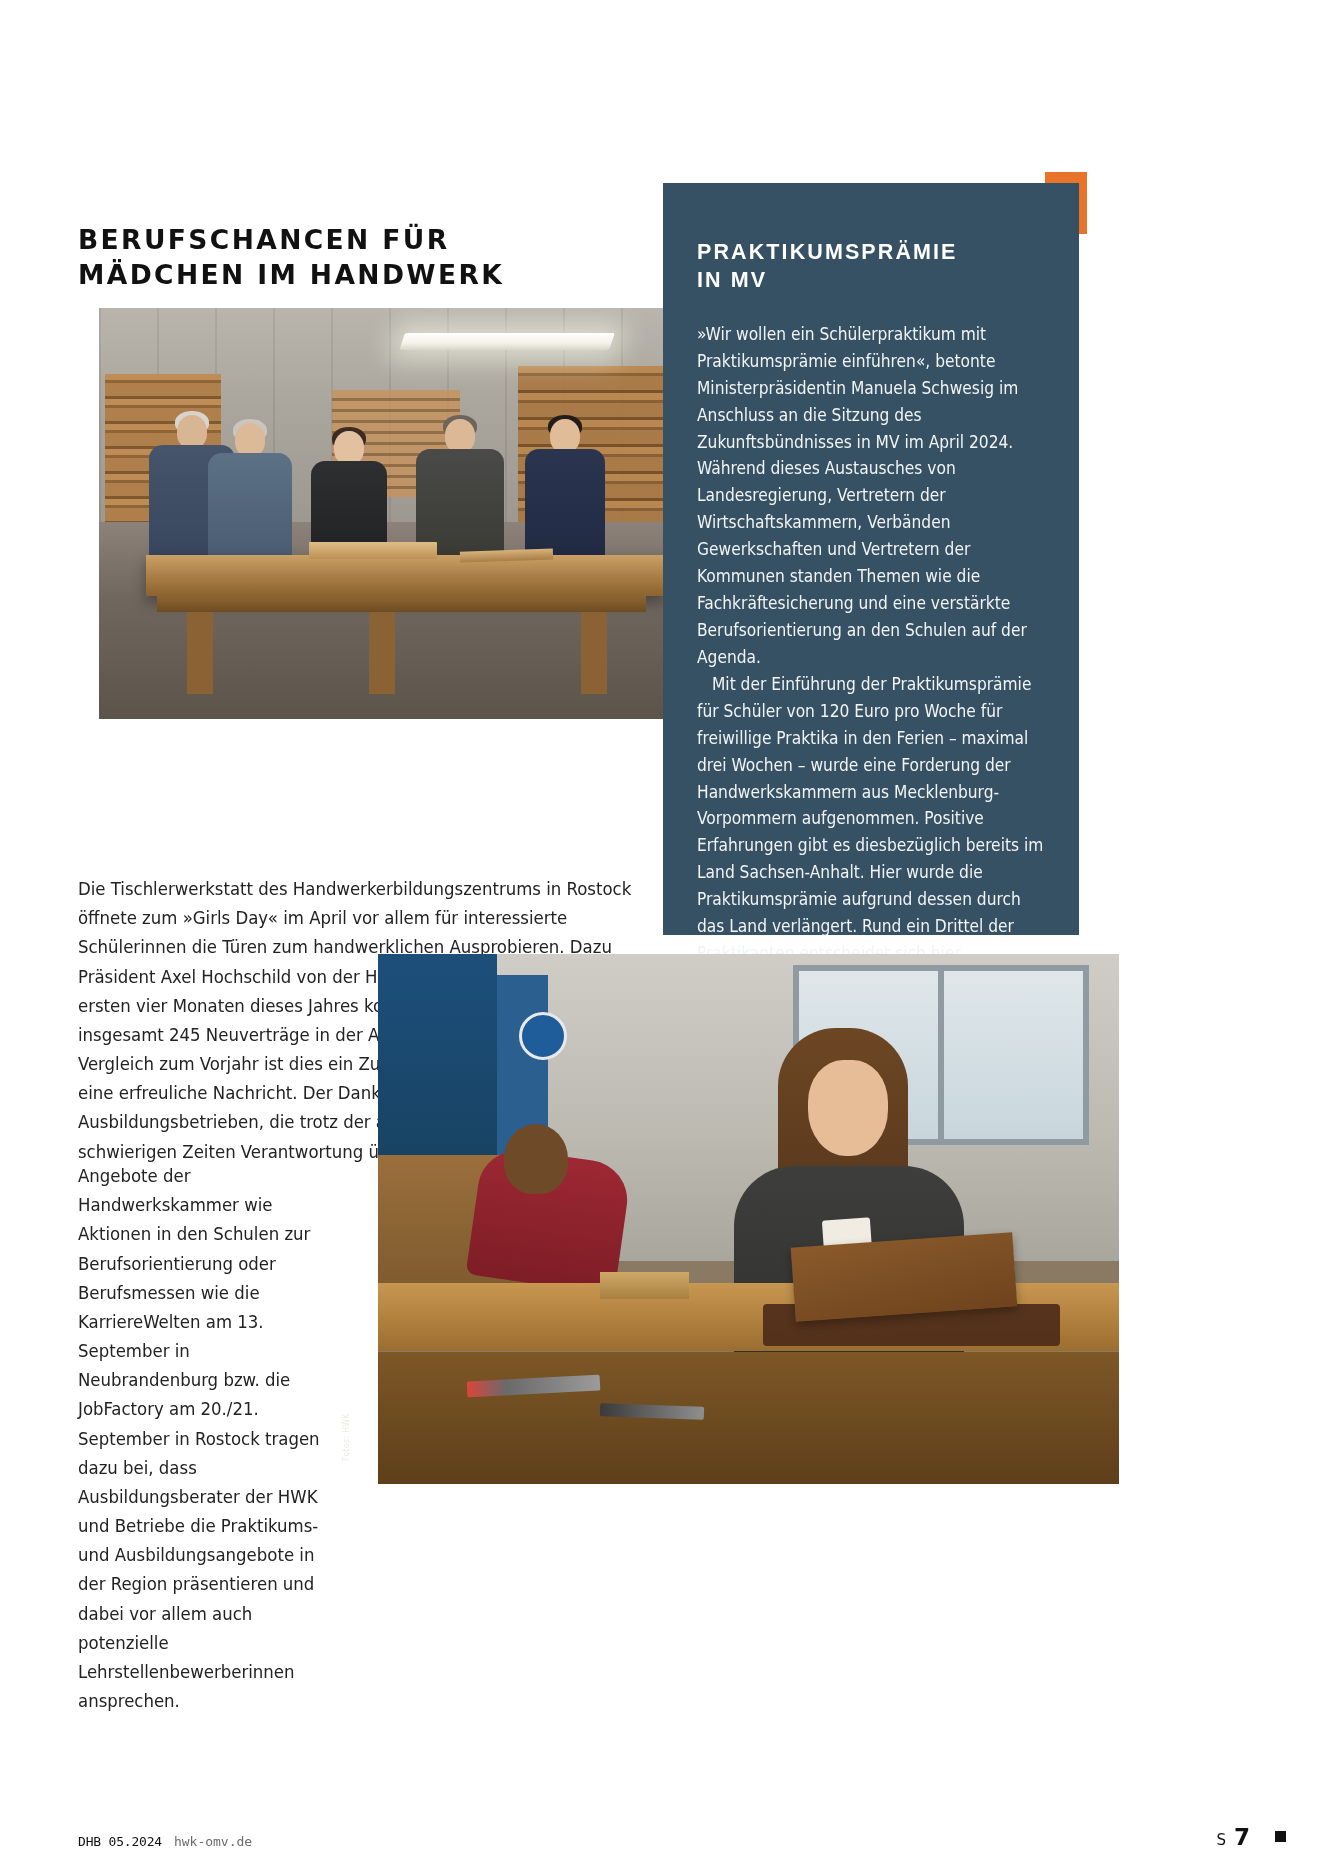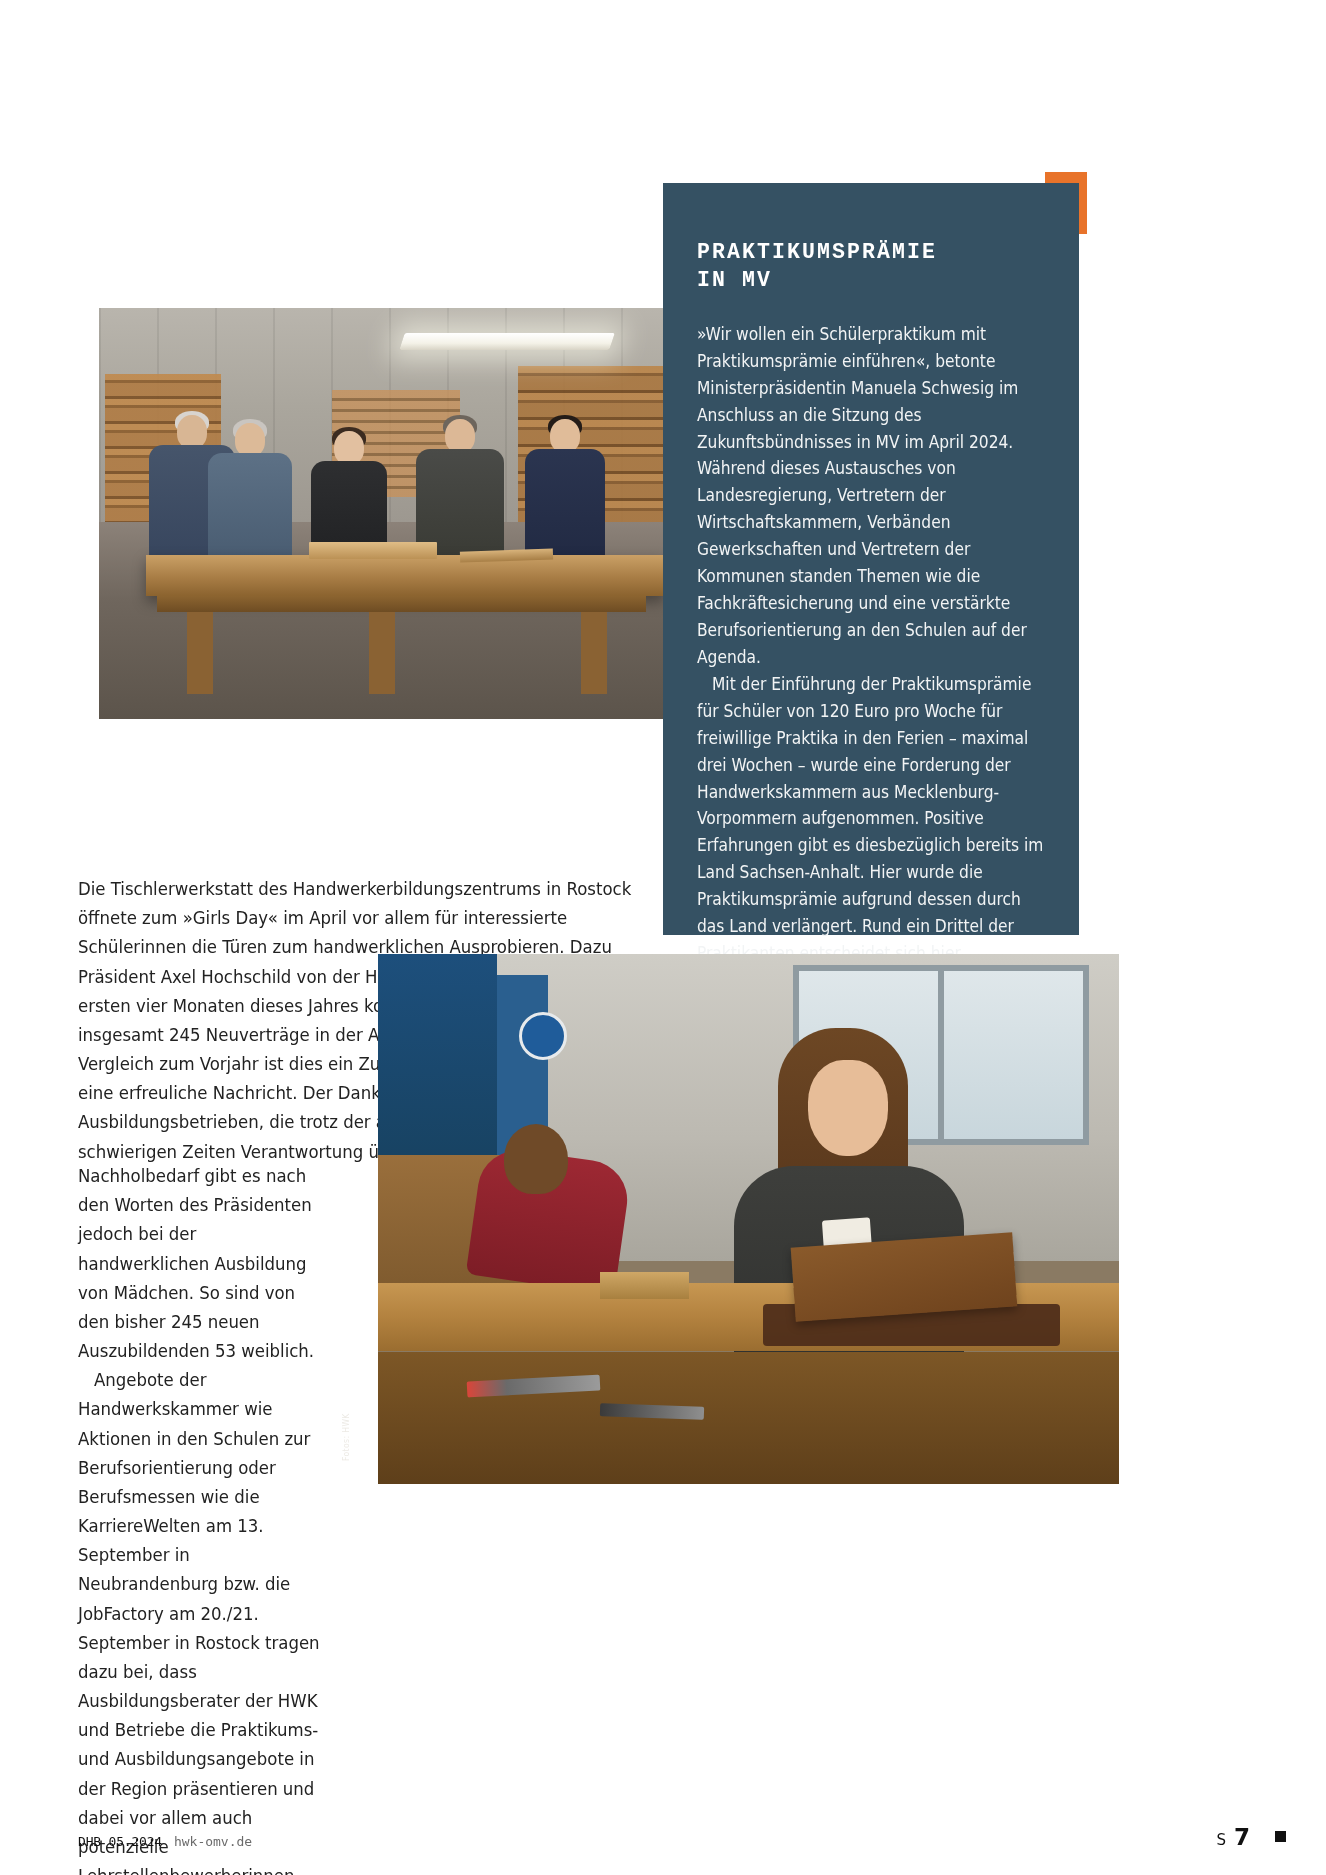--- a/index.html
+++ b/index.html
@@ -97,21 +97,21 @@
     left: 663px;
     top: 183px;
     width: 416px;
     height: 752px;
     background: #355163;
     color: #ffffff;
     box-sizing: border-box;
     padding: 56px 34px 26px 34px;
   }
   .panel-title {
-    font-family: Liberation Mono, monospace;
+    font-family: Liberation Sans, sans-serif;
     font-weight: 700;
     font-size: 21.5px;
     line-height: 1.3;
     letter-spacing: 2.1px;
     text-transform: uppercase;
     margin: 0 0 26px 0;
     color: #ffffff;
   }
   .panel-title .pt-line { display: block; }
   .panel-body {
@@ -412,20 +412,24 @@
   }
 </style>
 </head>
 <body>
 
 <div class="page">
 
   <div class="corner-mark"></div>
   <div class="corner-mark-ext"></div>
 
+  <h1 class="headline">
+    <span class="hl-line">BERUFSCHANCEN FÜR</span>
+    <span class="hl-line">MÄDCHEN IM HANDWERK</span>
+  </h1>
 
   <figure class="photo-top">
     <div class="ph">
       <div class="w-wall"></div>
       <div class="w-wall-panels"></div>
       <div class="w-shelfL"></div>
       <div class="w-shelfM"></div>
       <div class="w-shelfR"></div>
       <div class="w-lamp"></div>
       <div class="w-floor"></div>
@@ -462,21 +466,20 @@
       <div class="w-bench2"></div>
       <div class="w-legs"></div>
     </div>
   </figure>
 
   <div class="body-wide">
     <p>Die Tischlerwerkstatt des Handwerkerbildungszentrums in Rostock öffnete zum »Girls Day« im April vor allem für interessierte Schülerinnen die Türen zum handwerklichen Ausprobieren. Dazu Präsident Axel Hochschild von der Handwerkskammer: »In den ersten vier Monaten dieses Jahres konnte die Handwerkskammer insgesamt 245 Neuverträge in der Ausbildung registrieren. Im Vergleich zum Vorjahr ist dies ein Zuwachs von 16 Prozent. Dies ist eine erfreuliche Nachricht. Der Dank gilt allen Ausbildungsbetrieben, die trotz der aktuell wirtschaftlich schwierigen Zeiten Verantwortung übernehmen.«</p>
   </div>
 
   <div class="body-narrow">
-    <p>Nachholbedarf gibt es nach den Worten des Präsidenten jedoch bei der handwerklichen Ausbildung von Mädchen. So sind von den bisher 245 neuen Auszubildenden 53 weiblich.</p>
     <p>Angebote der Handwerkskammer wie Aktionen in den Schulen zur Berufsorientierung oder Berufsmessen wie die KarriereWelten am 13. September in Neubrandenburg bzw. die JobFactory am 20./21. September in Rostock tragen dazu bei, dass Ausbildungsberater der HWK und Betriebe die Praktikums- und Ausbildungsangebote in der Region präsentieren und dabei vor allem auch potenzielle Lehrstellenbewerberinnen ansprechen.</p>
   </div>
 
   <aside class="panel">
     <h2 class="panel-title">
       <span class="pt-line">PRAKTIKUMSPRÄMIE</span>
       <span class="pt-line">IN MV</span>
     </h2>
     <div class="panel-body">
       <p>»Wir wollen ein Schülerpraktikum mit Praktikumsprämie einführen«, betonte Ministerpräsidentin Manuela Schwesig im Anschluss an die Sitzung des Zukunftsbündnisses in MV im April 2024. Während dieses Austausches von Landesregierung, Vertretern der Wirtschaftskammern, Verbänden Gewerkschaften und Vertretern der Kommunen standen Themen wie die Fachkräftesicherung und eine verstärkte Berufsorientierung an den Schulen auf der Agenda.</p>

